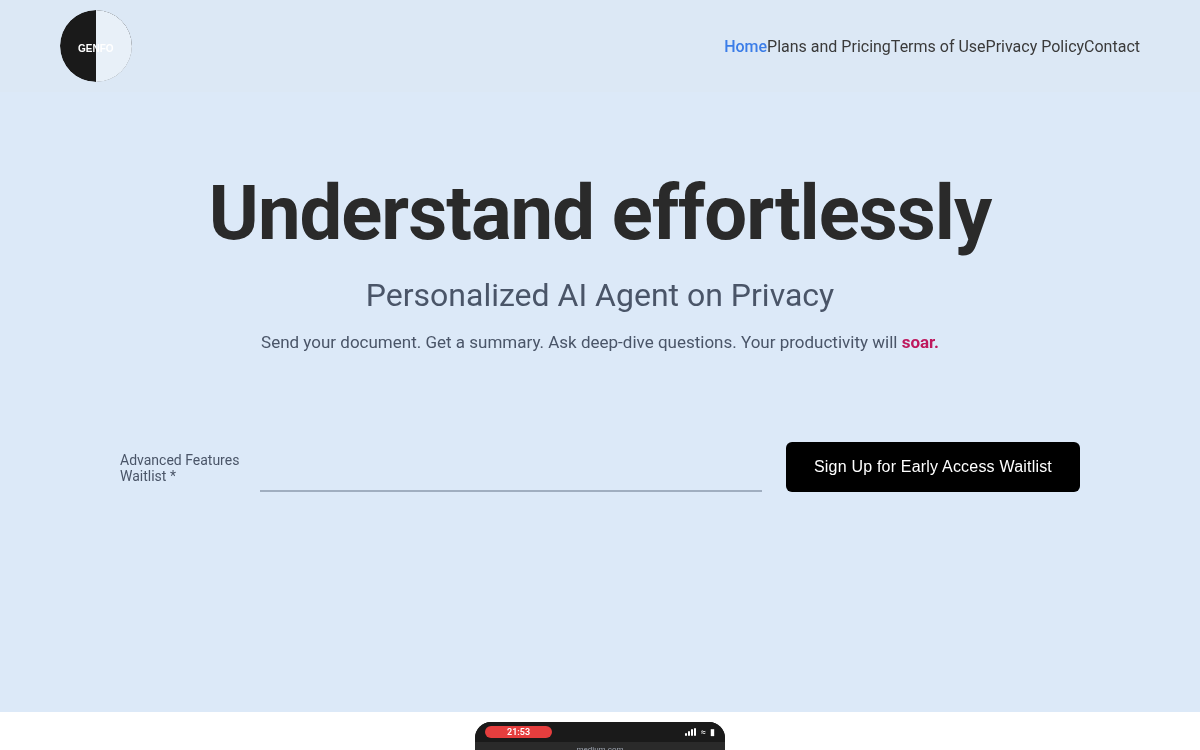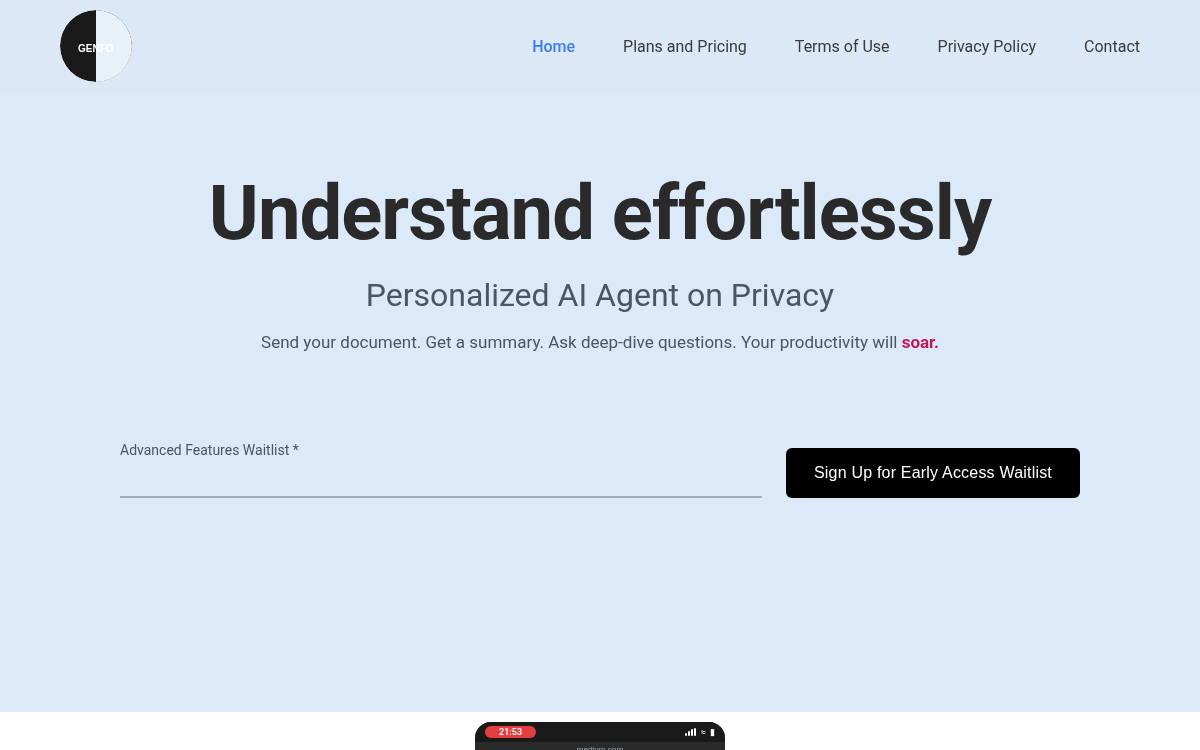--- a/index.html
+++ b/index.html
@@ -36,21 +36,20 @@
       width: 72px;
       height: 72px;
       border-radius: 50%;
       overflow: hidden;
       position: relative;
     }
 
     nav {
       display: flex;
       align-items: center;
-      gap: 48px;
     }
 
     nav a {
       text-decoration: none;
       font-size: 16px;
       color: #3a3a3a;
       font-weight: 400;
     }
 
     nav a.active {
@@ -102,21 +101,21 @@
       align-items: flex-end;
       gap: 24px;
       width: 100%;
       max-width: 960px;
       margin-top: 20px;
     }
 
     .input-group {
       flex: 1;
       display: flex;
-      flex-direction: column;
+      flex-direction: row;
     }
 
     .input-label {
       font-size: 14px;
       color: #4a5568;
       margin-bottom: 8px;
       text-align: left;
     }
 
     .email-input {
@@ -173,21 +172,21 @@
       align-items: center;
       justify-content: space-between;
       padding: 4px 10px;
     }
 
     .phone-time {
       background: #e53e3e;
       color: #fff;
       font-size: 9px;
       border-radius: 10px;
-      padding: 1px 14px;
+      padding: 1px 22px;
       font-weight: 600;
     }
 
     .phone-icons {
       display: flex;
       gap: 4px;
       align-items: center;
     }
 
     .phone-icon-bar {

